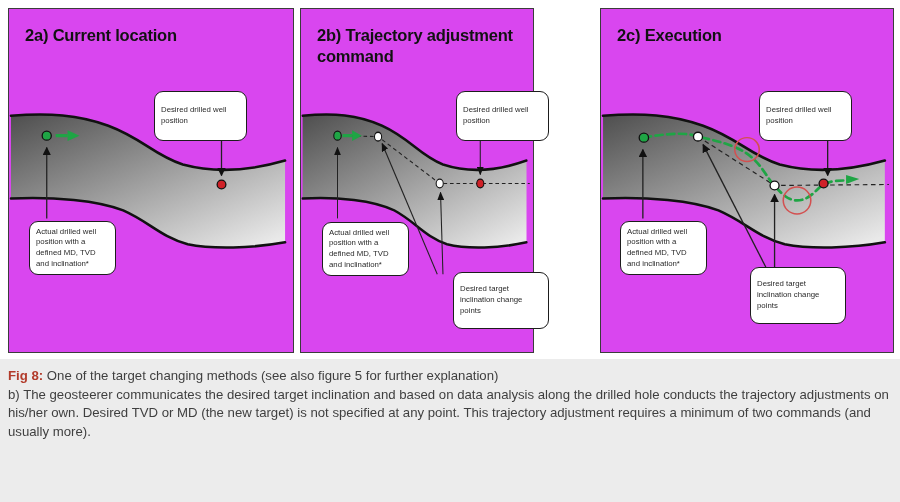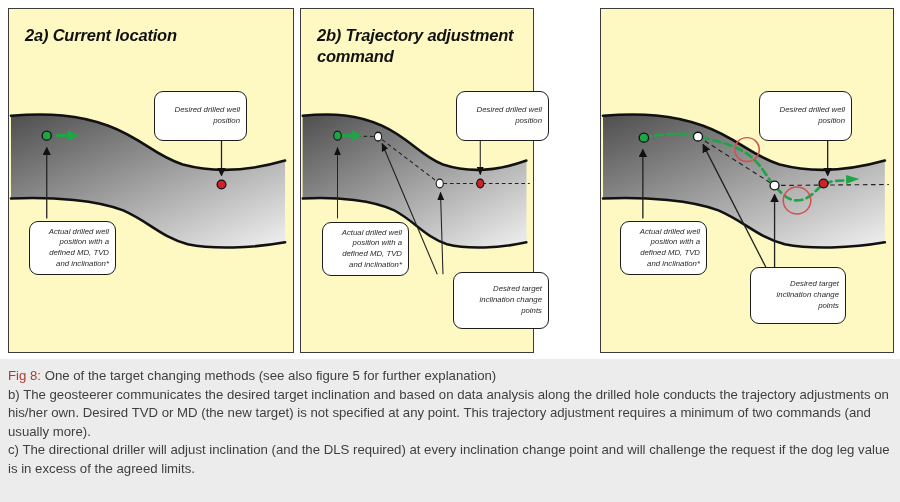--- a/index.html
+++ b/index.html
@@ -3,31 +3,31 @@
 <meta charset="utf-8">
 <style>
   :root{
     --green:#1fa545; --red:#cf2128; --circ:#d35050;
     --band-dark:#4e4e4e; --band-light:#e9e9e9; --cap-label:#b23b2b;
   }
   *{box-sizing:border-box; margin:0; padding:0;}
   html,body{background:#fff;}
   .stage{position:relative; width:900px; height:502px; background:#ffffff;
          font-family:"Liberation Sans", sans-serif; overflow:hidden;}
-  .panel{position:absolute; top:8px; height:345px; background:#fef9c3;
-         border:1px solid #3c3c3c;font-style:italic;}
+  .panel{position:absolute; top:8px; height:345px; background:#d946ef;
+         border:1px solid #3c3c3c;}
   .panel-a{left:8px;   width:286px;}
   .panel-b{left:300px; width:234px;}
   .panel-c{left:600px; width:294px;}
   .panel svg{position:absolute; left:0; top:0; width:100%; height:100%;}
   .title{position:absolute; left:16px; top:16px; max-width:240px;
          font-size:16.5px; line-height:1.26; color:#121212; letter-spacing:-0.2px;}
   .callout{position:absolute; background:#fff; border:1.4px solid #1d1d1d;
            border-radius:9px; display:flex; align-items:center; justify-content:center;
-           text-align:right; font-size:7.8px; line-height:1.38; color:#2a2a2a;
+           text-align:left; font-size:7.8px; line-height:1.38; color:#2a2a2a;
            padding:3px 6px;}
   .co-a{width:93px; height:50px;}
   .co-b{width:87px; height:54px;}
   .co-c{width:96px; height:57px;}
   .band-fill{stroke:none;}
   .edge{fill:none; stroke:#111; stroke-width:2.6; stroke-linecap:round;}
   .thin{stroke:#222; stroke-width:1.3; fill:none;}
   .dash-k{fill:none; stroke:#222; stroke-width:1.15; stroke-dasharray:4.5 3.5;}
   .dash-g{fill:none; stroke:var(--green); stroke-width:2.7; stroke-dasharray:7 4.5; stroke-linecap:round;}
   .gsolid{stroke:var(--green); stroke-width:3.2;}
@@ -36,21 +36,21 @@
   .dot-g{fill:var(--green);}
   .dot-r{fill:var(--red);}
   .dot-w{fill:#ffffff;}
   .devc{fill:none; stroke:var(--circ); stroke-width:1.5;}
   .stop-d{stop-color:var(--band-dark);}
   .stop-l{stop-color:var(--band-light);}
   .caption{position:absolute; left:0; top:359px; width:900px; height:143px;
            background:#ececec; padding:8px 8px 0 8px; color:#3f3f3f;
            font-size:13.2px; line-height:18.6px;}
   .caption p{width:888px;}
-  .fig-label{color:var(--cap-label); font-weight:normal;}
+  .fig-label{color:var(--cap-label); font-weight:bold;}
 </style>
 </head>
 <body>
 
 <div class="stage">
 
   <section class="panel panel-a">
     <svg viewBox="0 0 286 344" preserveAspectRatio="none">
       <defs>
         <linearGradient id="grad-a" x1="0" y1="0" x2="0.9" y2="1">
@@ -129,24 +129,24 @@
       <circle class="devc" cx="192" cy="192" r="13.5"></circle>
       <line class="thin" x1="41" y1="210" x2="41" y2="141" marker-end="url(#ah-c)"></line>
       <line class="thin" x1="222" y1="132" x2="222" y2="167" marker-end="url(#ah-c)"></line>
       <line class="thin" x1="163" y1="262" x2="100" y2="136" marker-end="url(#ah-c)"></line>
       <line class="thin" x1="170" y1="262" x2="170" y2="186" marker-end="url(#ah-c)"></line>
       <circle class="dot dot-g" cx="42" cy="129" r="4.6"></circle>
       <circle class="dot dot-w" cx="95" cy="128" r="4.4"></circle>
       <circle class="dot dot-w" cx="170" cy="177" r="4.4"></circle>
       <circle class="dot dot-r" cx="218" cy="175" r="4.4"></circle>
     </svg>
+    <h3 class="title">2c) Execution</h3>
     <div class="callout co-a" style="left:158px; top:82px;">Desired drilled well position</div>
     <div class="callout co-b" style="left:19px; top:212px;">Actual drilled well position with a defined MD, TVD and inclination*</div>
     <div class="callout co-c" style="left:149px; top:258px;">Desired target inclination change points</div>
   </section>
 
   <div class="caption">
     <p><span class="fig-label">Fig 8:</span> <span>One of the target changing methods (see also figure 5 for further explanation)</span></p>
     <p>b)  The geosteerer communicates the desired target inclination and based on data analysis along the drilled hole conducts the trajectory adjustments on his/her own. Desired TVD or MD (the new target) is not specified at any point. This trajectory adjustment requires a minimum of two commands (and usually more).</p>
-    <p>c) The directional driller will adjust inclination (and the DLS required) at every inclination change point and will challenge the request if the dog leg value is in excess of the agreed limits.</p>
   </div>
 
 </div>
 
 </body></html>

